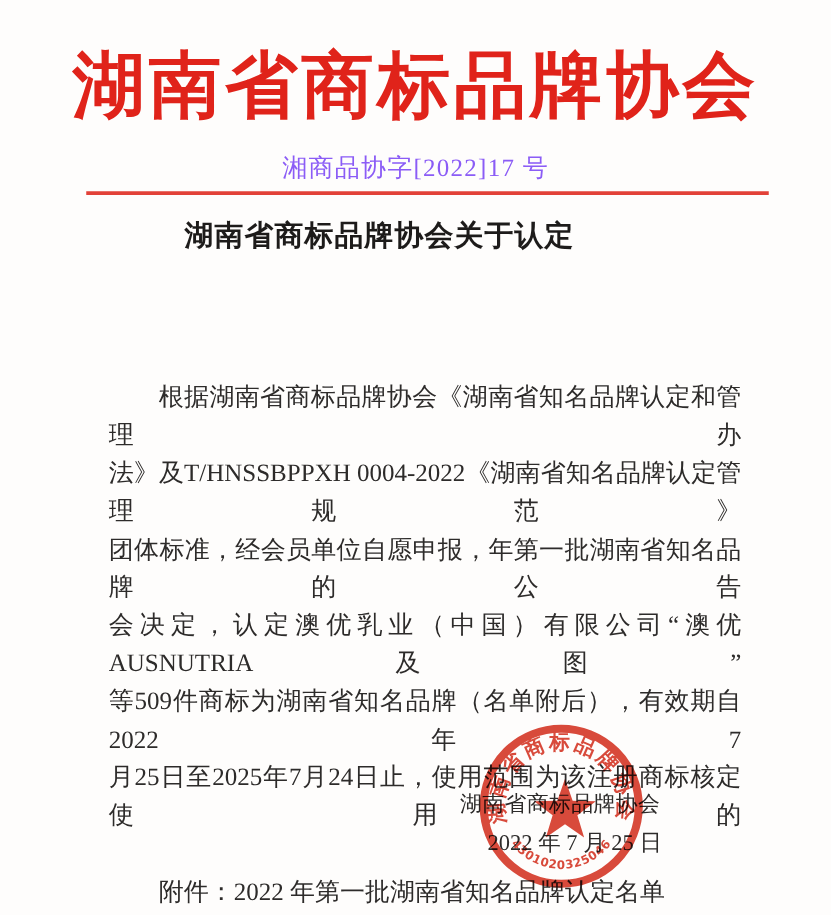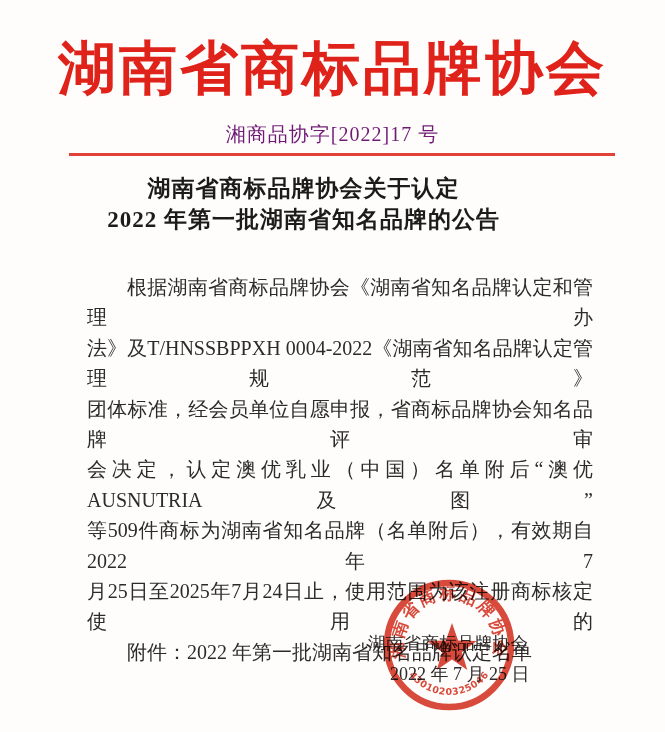--- a/index.html
+++ b/index.html
@@ -19,21 +19,21 @@
     text-align: center;
     font-size: 58px; font-weight: bold;
     color: #e0231a;
     letter-spacing: 3px;
     white-space: nowrap;
   }
   .doc-number {
     position: absolute; top: 121px; left: 0; width: 665px;
     text-align: center;
     font-size: 20px;
-    color: #701a75;
+    color: #8b5cf6;
     letter-spacing: 1px;
   }
   .red-divider {
     position: absolute; top: 153px; left: 69px;
     width: 546px; height: 3px;
     background: #e24138;
   }
   .notice-title {
     position: absolute; top: 173px; left: 0; width: 607px;
     text-align: center;
@@ -48,21 +48,21 @@
     font-size: 20px;
     line-height: 30.4px;
     color: #2d2b2a;
   }
   .body-text .line { white-space: nowrap; }
   .body-text .j {
     white-space: normal;
     text-align: justify;
     text-align-last: justify;
   }
-  .indent { text-indent: 2em; }
+  .indent { text-indent: 2em; margin-top: 31px; }
   .signature-name {
     position: absolute; top: 631px; left: 368px;
     font-size: 17.5px; letter-spacing: 0.3px;
     color: #2d2b2a; white-space: nowrap;
   }
   .signature-date {
     position: absolute; top: 662px; left: 390px;
     font-size: 18px;
     color: #2d2b2a; white-space: nowrap;
   }
@@ -81,28 +81,27 @@
 <div class="page">
 
   <div class="org-title">湖南省商标品牌协会</div>
 
   <div class="doc-number">湘商品协字[2022]17 号</div>
 
   <div class="red-divider"></div>
 
   <div class="notice-title">
     <div>湖南省商标品牌协会关于认定</div>
-    <div>2022 年第一批湖南省知名品牌的公告</div>
   </div>
 
   <div class="body-text">
     <div class="line j indent">根据湖南省商标品牌协会《湖南省知名品牌认定和管理办</div>
     <div class="line j">法》及T/HNSSBPPXH 0004-2022《湖南省知名品牌认定管理规范》</div>
-    <div class="line j">团体标准，经会员单位自愿申报，省商标品牌协会知名品牌评审</div>
-    <div class="line j">会决定，认定澳优乳业（中国）名单附后“澳优AUSNUTRIA及图”</div>
+    <div class="line j">团体标准，经会员单位自愿申报，年第一批湖南省知名品牌的公告</div>
+    <div class="line j">会决定，认定澳优乳业（中国）有限公司“澳优AUSNUTRIA及图”</div>
     <div class="line j">等509件商标为湖南省知名品牌（名单附后），有效期自2022年7</div>
     <div class="line j">月25日至2025年7月24日止，使用范围为该注册商标核定使用的</div>
     <div class="line indent">附件：2022 年第一批湖南省知名品牌认定名单</div>
   </div>
 
   <div class="signature-name">湖南省商标品牌协会</div>
 
   <div class="signature-date">2022 年 7 月 25 日</div>
 
   <div class="seal">

